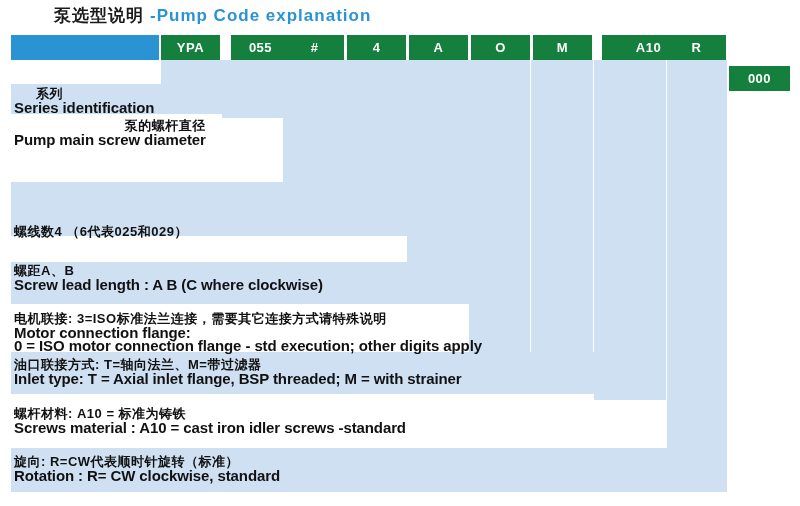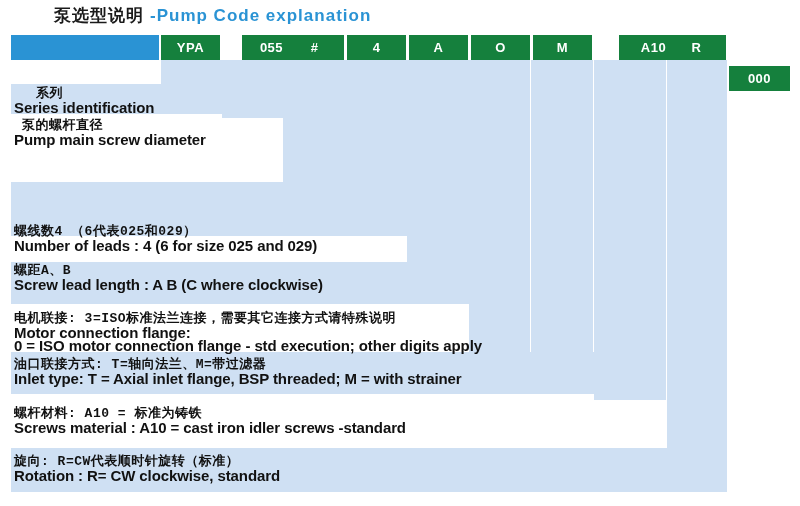--- a/index.html
+++ b/index.html
@@ -38,21 +38,21 @@
   .stripe{
     position:absolute;background:#cfe0f3;
   }
 
   
   .row{
     position:absolute;left:14px;white-space:nowrap;
   }
   .row .cn{
     display:block;color:#111111;font-size:13px;font-weight:bold;
-    font-family:Liberation Mono, monospace;
+    font-family:Liberation Sans, sans-serif;
     line-height:15px;letter-spacing:0.5px;
   }
   .row .en{
     display:block;color:#111111;font-size:15px;font-weight:bold;
     font-family:"Liberation Sans",sans-serif;
     line-height:13px;letter-spacing:-0.1px;
   }
 </style>
 </head>
 <body>
@@ -87,43 +87,42 @@
   <div class="band" style="left:11px;top:448px;width:716px;height:44px;"></div>
   <div class="stripe" style="left:667px;top:60px;width:60px;height:388px;"></div>
 
   <div class="stripe" style="left:469px;top:60px;width:61px;height:292px;"></div>
 
   <div class="stripe" style="left:594px;top:60px;width:72px;height:340px;"></div>
 
   <div class="hdr-blank" style="left:11px;width:148px;"></div>
 
   <div class="hdr-cell" style="left:161px;width:59px;">YPA</div>
-  <div class="hdr-cell" style="left:231px;width:59px;margin-left:11px;">055</div>
+  <div class="hdr-cell" style="left:231px;width:59px;">055</div>
   <div class="hdr-cell" style="left:285px;width:59px;">#</div>
   <div class="hdr-cell" style="left:347px;width:59px;">4</div>
   <div class="hdr-cell" style="left:409px;width:59px;">A</div>
   <div class="hdr-cell" style="left:471px;width:59px;">O</div>
   <div class="hdr-cell" style="left:533px;width:59px;">M</div>
-  <div class="hdr-cell" style="left:619px;width:69px;">A10</div>
+  <div class="hdr-cell" style="left:602px;width:69px;padding-left:12px;">A10</div>
   <div class="hdr-cell" style="left:667px;width:59px;">R</div>
   <div class="hdr-cell" style="left:729px;width:61px;margin-top:31px;">000</div>
 
   <div class="row" style="top:86px;">
     <span class="cn" style="padding-left:22px;">系列</span>
     <span class="en">Series identification</span>
   </div>
 
   <div class="row" style="top:118px;">
-    <span class="cn" style="padding-left:8px;">泵的螺杆直径</span>
+    <span class="cn" style="padding-left:8px;text-align:right;">泵的螺杆直径</span>
     <span class="en">Pump main screw diameter</span>
   </div>
 
   <div class="row" style="top:224px;">
     <span class="cn">螺线数4 （6代表025和029）</span>
-    <span class="en">Number of leads : 4 (6 for size 025 and 029)</span>
   </div>
 
   <div class="row" style="top:263px;">
     <span class="cn">螺距A、B</span>
     <span class="en">Screw lead length : A B (C where clockwise)</span>
   </div>
 
   <div class="row" style="top:311px;">
     <span class="cn">电机联接: 3=ISO标准法兰连接，需要其它连接方式请特殊说明</span>
     <span class="en">Motor connection flange:</span>

